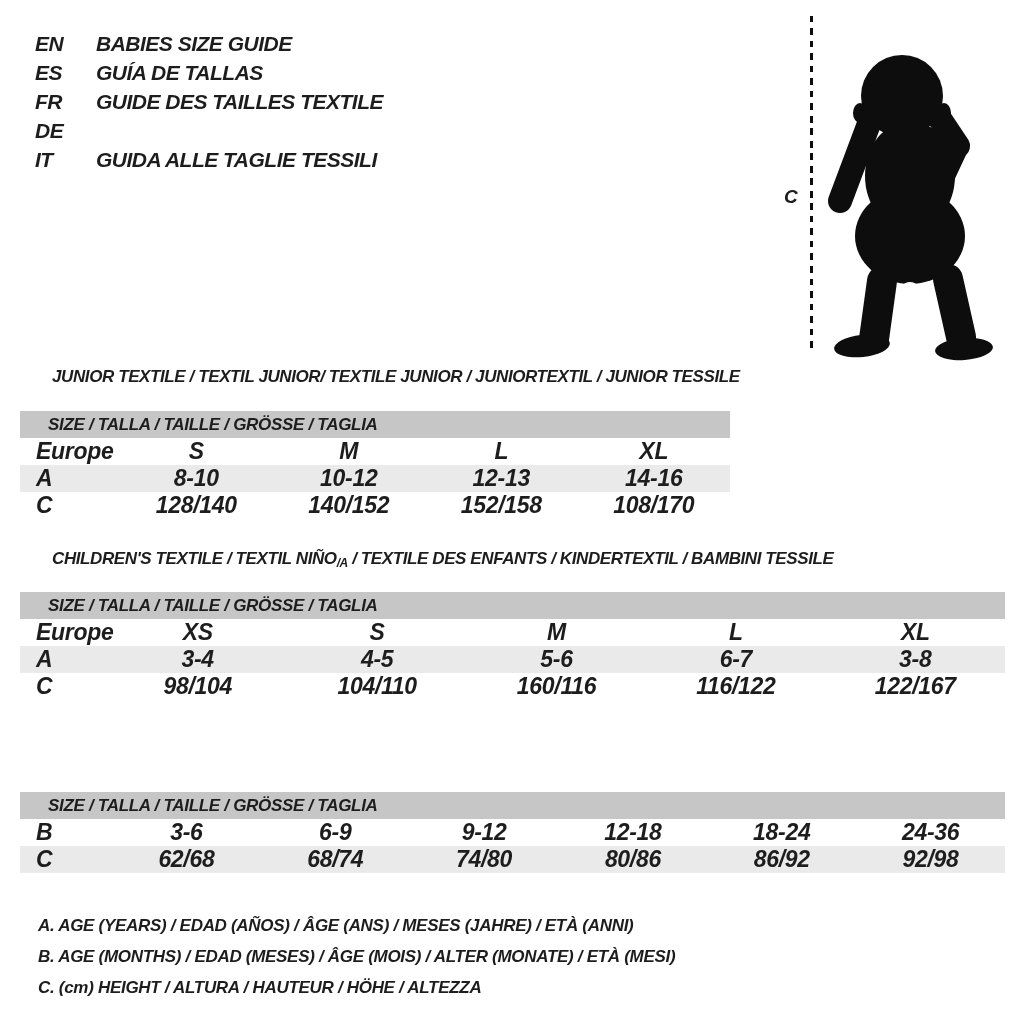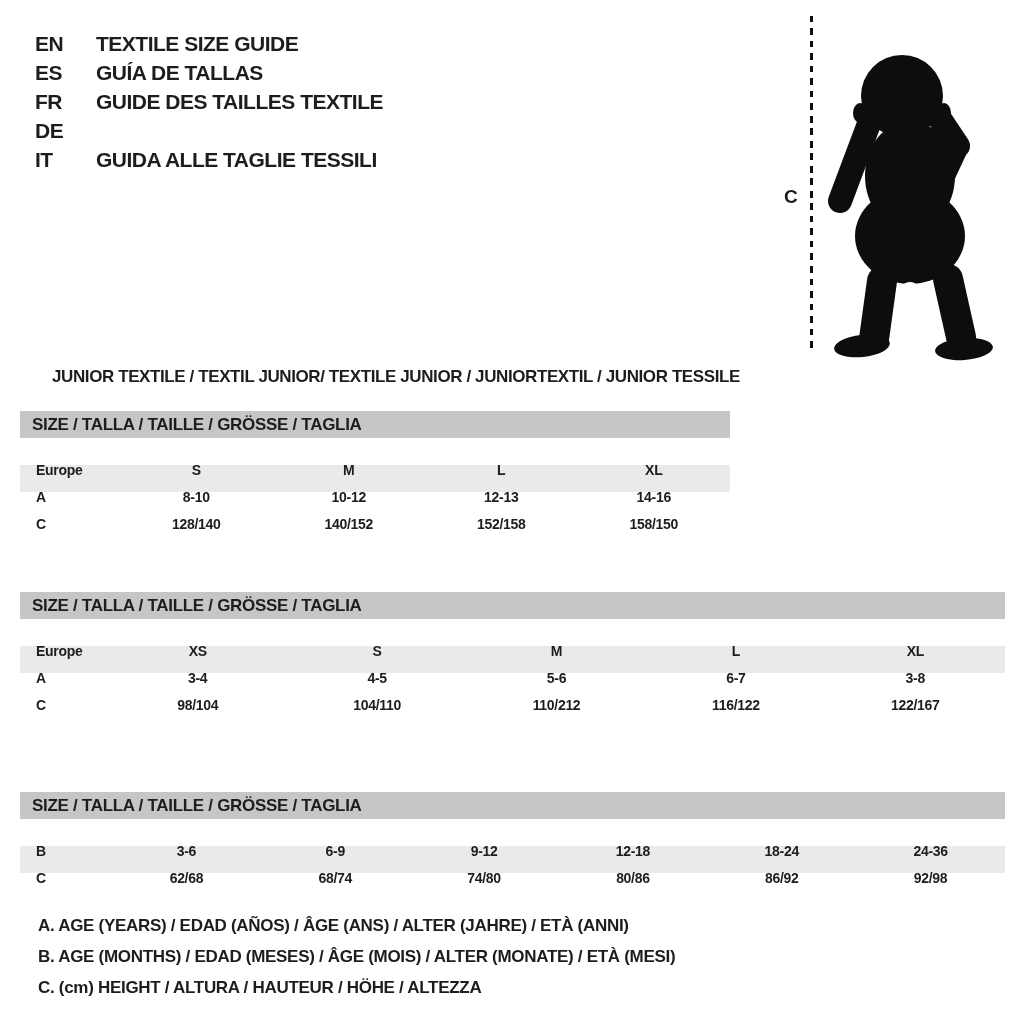--- a/index.html
+++ b/index.html
@@ -8,20 +8,21 @@
     --color-stripe:#eaeaea;
     --color-ink:#0d0d0d;
     --color-background:#ffffff;
   }
   html,body{margin:0;padding:0;background:#fff;}
   .canvas{
     position:relative;width:1024px;height:1024px;overflow:hidden;
     background:var(--color-background);
     color:var(--color-text);
     font-family:"Liberation Sans","DejaVu Sans",sans-serif;
+    font-style:italic;
   }
   
   .lang-list{position:absolute;left:35px;top:29px;}
   .lang-row{display:flex;height:29px;align-items:center;font-weight:700;font-size:21px;letter-spacing:-0.5px;white-space:nowrap;}
   .lang-code{width:61px;flex:0 0 61px;}
   
   .dotted-line{position:absolute;left:810px;top:16px;width:3px;height:338px;
     background:repeating-linear-gradient(to bottom,var(--color-ink) 0 6.5px,transparent 6.5px 12.5px);}
   .figure-c{position:absolute;left:784px;top:186px;font-size:19px;font-weight:700;}
   .baby{position:absolute;left:818px;top:50px;width:180px;height:312px;color:var(--color-ink);}
@@ -30,41 +31,41 @@
   .junior-title{top:367px;}
   .children-title{top:549px;}
   .subscript{font-size:12px;position:relative;top:3px;}
   .babies-title{top:720px;line-height:29px;}
   
   .table{position:absolute;left:20px;}
   .t-junior{top:411px;width:710px;}
   .t-children{top:592px;width:985px;}
   .t-babies{top:792px;width:985px;}
   .band{height:27px;background:var(--color-band);display:flex;align-items:center;
-    padding-left:12px;box-sizing:border-box;font-weight:700;font-size:17px;letter-spacing:-0.3px;}
+    padding-left:28px;box-sizing:border-box;font-weight:700;font-size:17px;letter-spacing:-0.3px;}
   .row{display:grid;height:27px;align-items:center;}
   .t-junior .row{grid-template-columns:100px repeat(4,1fr);}
   .t-children .row{grid-template-columns:88px repeat(5,1fr);}
   .t-babies .row{grid-template-columns:92px repeat(6,1fr);}
   .stripe{background:var(--color-stripe);}
-  .cell{text-align:center;font-size:14px;font-weight:700;letter-spacing:-0.3px;margin-top:24px;}
+  .cell{text-align:center;font-size:23px;font-weight:700;letter-spacing:-0.3px;}
   .cell.label{text-align:left;padding-left:16px;}
   
   .footnotes{position:absolute;left:38px;top:910px;}
   .footnote{height:31px;line-height:31px;font-weight:700;font-size:17px;letter-spacing:-0.3px;white-space:nowrap;}
 </style>
 </head>
 <body>
 
 <div class="canvas">
 
   <div class="lang-list">
     <div class="lang-row">
       <span class="lang-code">EN</span>
-      <span class="lang-label">TEXTILE SIZE GUIDE</span>
+      <span class="lang-label">BABIES SIZE GUIDE</span>
     </div>
     <div class="lang-row">
       <span class="lang-code">ES</span>
       <span class="lang-label">GUÍA DE TALLAS</span>
     </div>
     <div class="lang-row">
       <span class="lang-code">FR</span>
       <span class="lang-label">GUIDE DES TAILLES TEXTILE</span>
     </div>
     <div class="lang-row">
@@ -113,24 +114,27 @@
       <span class="cell">8-10</span>
       <span class="cell">10-12</span>
       <span class="cell">12-13</span>
       <span class="cell">14-16</span>
     </div>
     <div class="row">
       <span class="cell label">C</span>
       <span class="cell">128/140</span>
       <span class="cell">140/152</span>
       <span class="cell">152/158</span>
-      <span class="cell">158/150</span>
+      <span class="cell">108/170</span>
     </div>
   </div>
 
+  <div class="sec-title children-title">
+    <span>CHILDREN'S TEXTILE / TEXTIL NIÑO</span><span class="subscript">/A</span><span> / TEXTILE DES ENFANTS / KINDERTEXTIL / BAMBINI TESSILE</span>
+  </div>
   <div class="table t-children">
     <div class="band">SIZE / TALLA / TAILLE / GRÖSSE / TAGLIA</div>
     <div class="row">
       <span class="cell label">Europe</span>
       <span class="cell">XS</span>
       <span class="cell">S</span>
       <span class="cell">M</span>
       <span class="cell">L</span>
       <span class="cell">XL</span>
     </div>
@@ -139,21 +143,21 @@
       <span class="cell">3-4</span>
       <span class="cell">4-5</span>
       <span class="cell">5-6</span>
       <span class="cell">6-7</span>
       <span class="cell">3-8</span>
     </div>
     <div class="row">
       <span class="cell label">C</span>
       <span class="cell">98/104</span>
       <span class="cell">104/110</span>
-      <span class="cell">110/212</span>
+      <span class="cell">160/116</span>
       <span class="cell">116/122</span>
       <span class="cell">122/167</span>
     </div>
   </div>
 
   <div class="table t-babies">
     <div class="band">SIZE / TALLA / TAILLE / GRÖSSE / TAGLIA</div>
     <div class="row">
       <span class="cell label">B</span>
       <span class="cell">3-6</span>
@@ -168,18 +172,18 @@
       <span class="cell">62/68</span>
       <span class="cell">68/74</span>
       <span class="cell">74/80</span>
       <span class="cell">80/86</span>
       <span class="cell">86/92</span>
       <span class="cell">92/98</span>
     </div>
   </div>
 
   <div class="footnotes">
-    <div class="footnote">A. AGE (YEARS) / EDAD (AÑOS) / ÂGE (ANS) / ALTER (JAHRE) / ETÀ (ANNI)</div>
+    <div class="footnote">A. AGE (YEARS) / EDAD (AÑOS) / ÂGE (ANS) / MESES (JAHRE) / ETÀ (ANNI)</div>
     <div class="footnote">B. AGE (MONTHS) / EDAD (MESES) / ÂGE (MOIS) / ALTER (MONATE) / ETÀ (MESI)</div>
     <div class="footnote">C. (cm) HEIGHT / ALTURA / HAUTEUR / HÖHE / ALTEZZA</div>
   </div>
 
 </div>
 
 </body></html>

